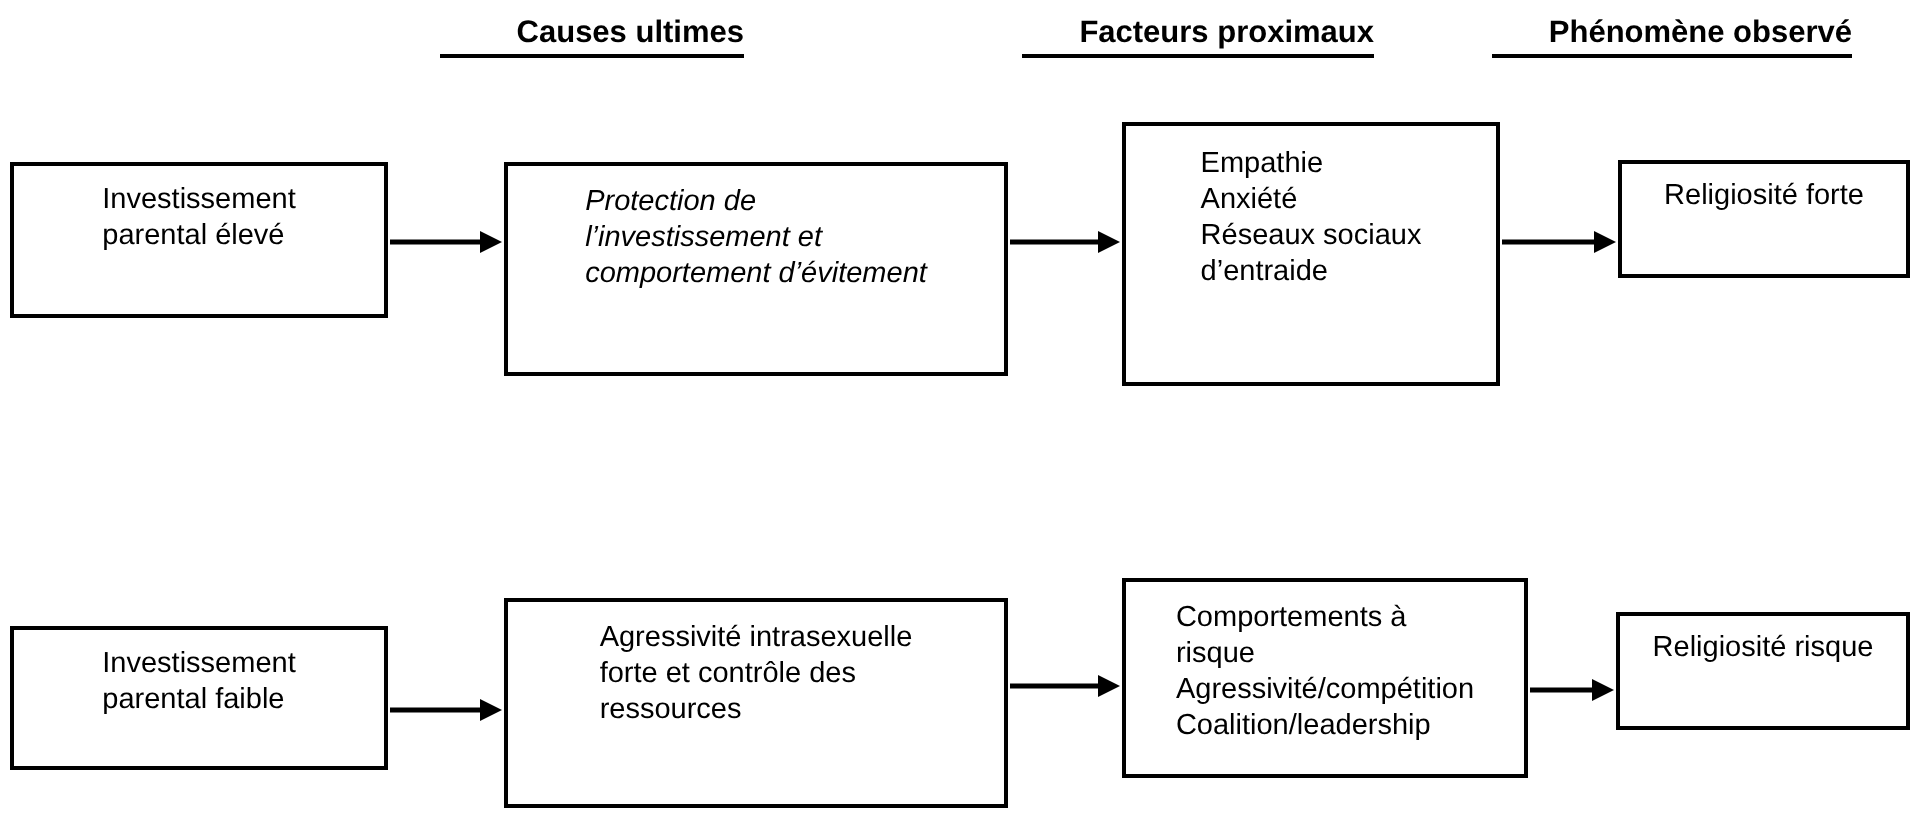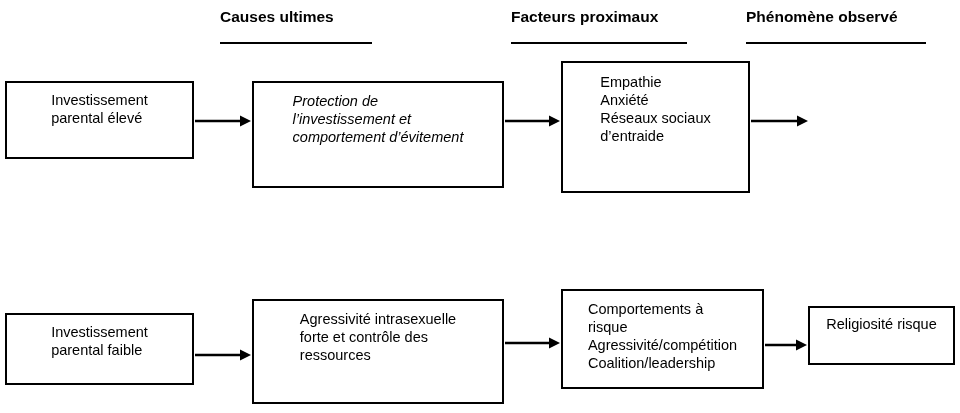--- a/index.html
+++ b/index.html
@@ -21,22 +21,22 @@
     top: 0;
     width: 960px;
     height: 413px;
   }
   .col-header {
     position: absolute;
     font-size: 15.5px;
     font-weight: bold;
     letter-spacing: 0px;
     white-space: nowrap;
-    text-align: left;
-    padding-bottom: 16px;
+    text-align: right;
+    padding-bottom: 1px;
     border-bottom: 2px solid #000;
     line-height: 18px;
   }
   .node {
     position: absolute;
     box-sizing: border-box;
     border: 2px solid #000000;
     background: #ffffff;
     display: flex;
     justify-content: center;
@@ -86,20 +86,23 @@
     <div class="node-label" style="padding-top: 9px;">Protection de
 l’investissement et
 comportement d’évitement</div>
   </div>
   <div class="node align-top" id="node-r1-2" style="left: 561px; top: 61px; width: 189px; height: 132px;">
     <div class="node-label" style="padding-top: 10px;">Empathie
 Anxiété
 Réseaux sociaux
 d’entraide</div>
   </div>
+  <div class="node align-top" id="node-r1-3" style="left: 809px; top: 80px; width: 146px; height: 59px;">
+    <div class="node-label" style="padding-top: 7px;">Religiosité forte</div>
+  </div>
 
   <div class="node align-top" id="node-r2-0" style="left: 5px; top: 313px; width: 189px; height: 72px;">
     <div class="node-label" style="padding-top: 8px;">Investissement
 parental faible</div>
   </div>
   <div class="node align-top" id="node-r2-1" style="left: 252px; top: 299px; width: 252px; height: 105px;">
     <div class="node-label" style="padding-top: 9px;">Agressivité intrasexuelle
 forte et contrôle des
 ressources</div>
   </div>

